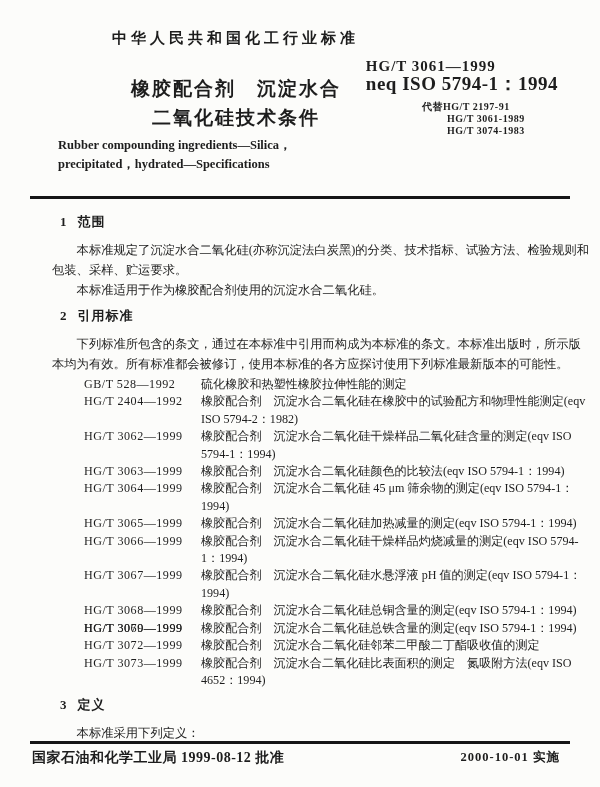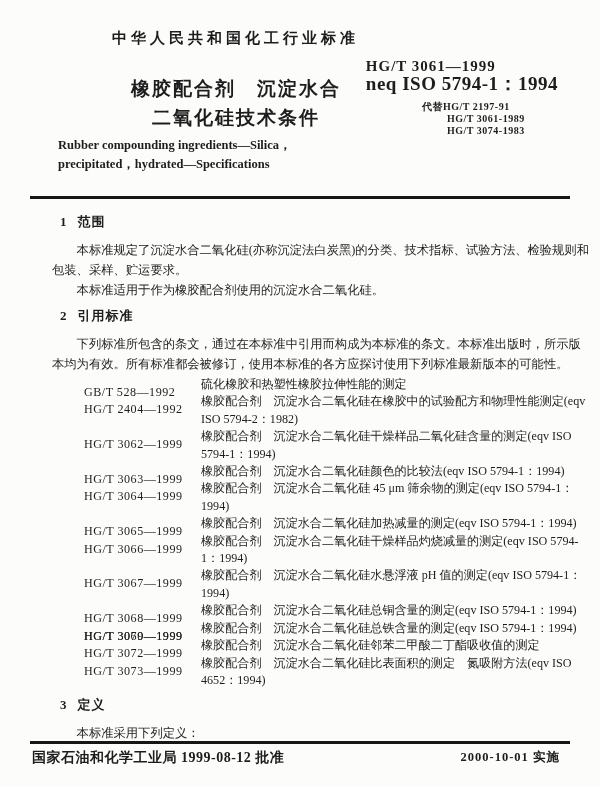--- a/index.html
+++ b/index.html
@@ -80,21 +80,21 @@
   p.para { margin: 0; text-indent: 2em; }
   .refs { margin-top: 2px; }
   .ref {
     position: relative;
     padding-left: 149px;
     line-height: 17.4px;
     font-size: 12.1px;
   }
   .ref-code {
     position: absolute;
-    left: 32px; top: 8px;
+    left: 32px; top: 0;
     white-space: nowrap;
     letter-spacing: 0.5px;
   }
   .footer-left {
     position: absolute;
     left: 32px; top: 749px;
     font-size: 14px;
     font-weight: bold;
     letter-spacing: 0.5px;
     white-space: nowrap;

